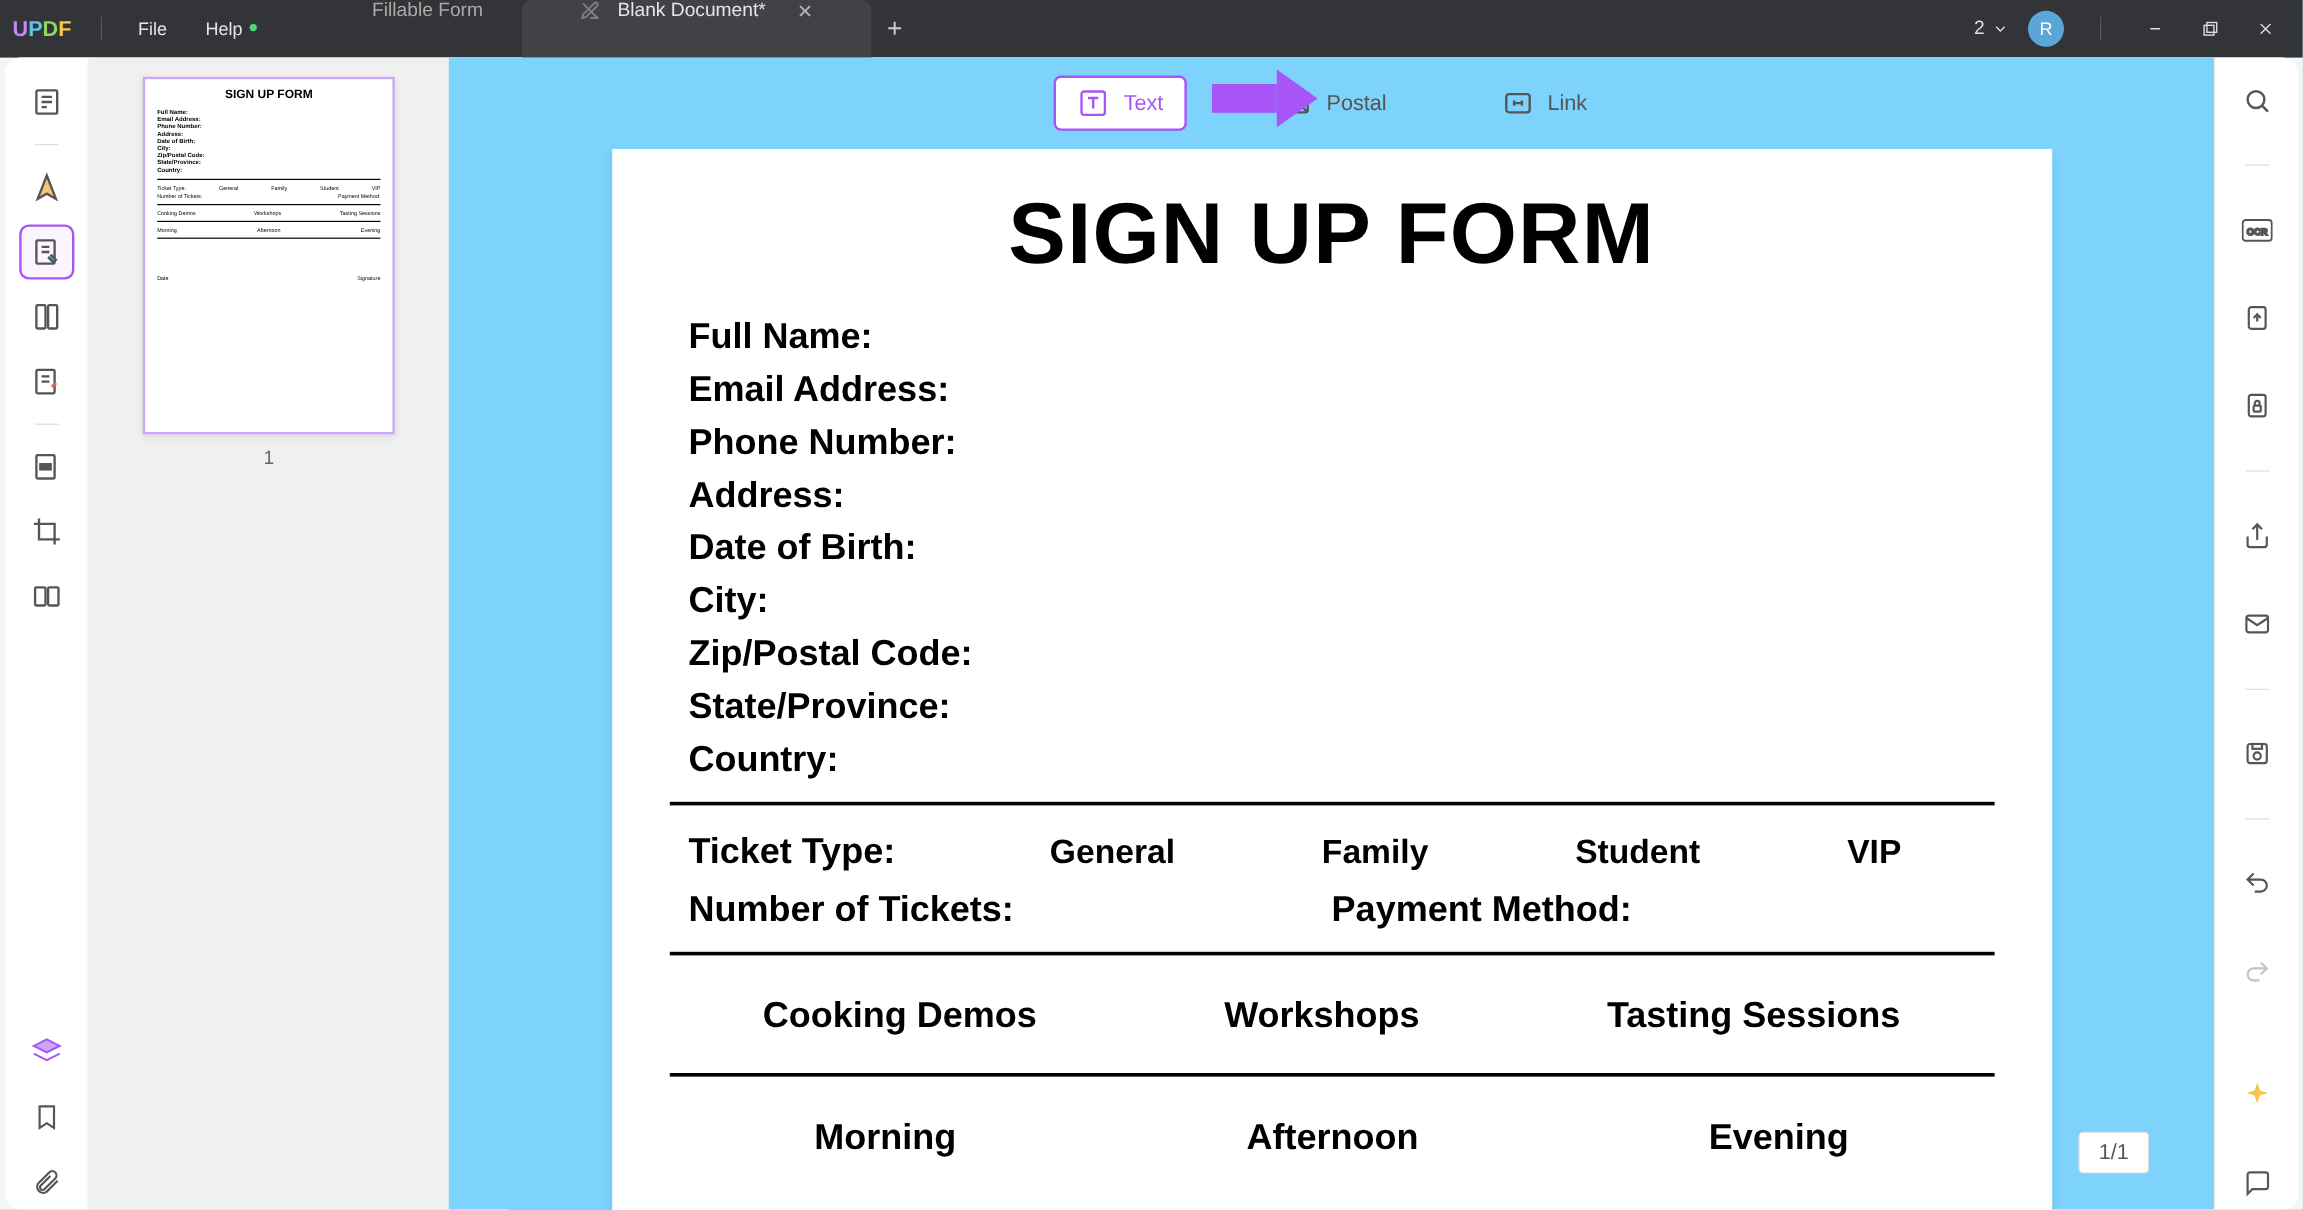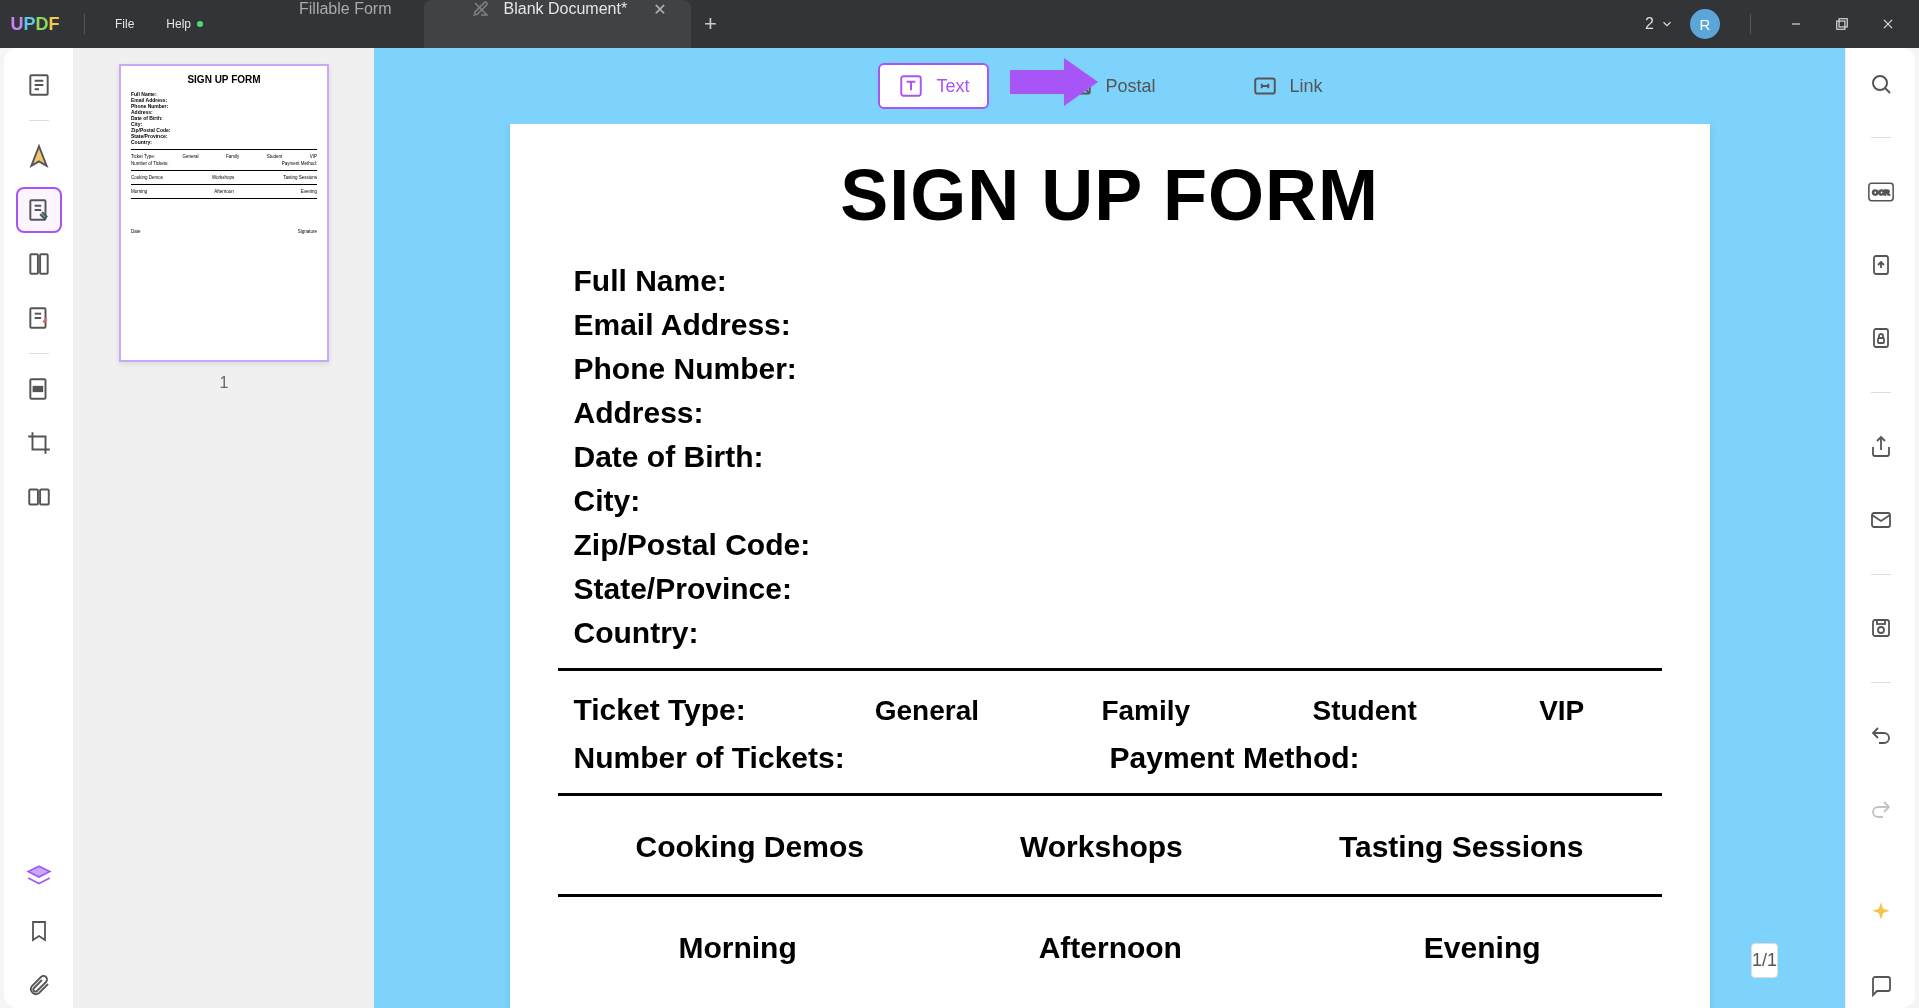--- a/index.html
+++ b/index.html
@@ -6,25 +6,25 @@
 body { background: #f5f5f5; width: 1919px; height: 1008px; overflow: hidden; }
 
 
 .titlebar { height: 48px; background: #333438; display: flex; align-items: center; color: #e5e5e5; }
 .logo { width: 70px; display: flex; align-items: center; justify-content: center; font-weight: 700; font-size: 18px; }
 .logo-u { color: #c584f7; }
 .logo-p { color: #5bc8e8; }
 .logo-d { color: #8cd95b; }
 .logo-f { color: #f7c74a; }
 .tb-sep { width: 1px; height: 20px; background: #555; margin: 0 14px; }
-.menu-item { padding: 0 16px; font-size: 12px; cursor: pointer; position: relative; }
+.menu-item { padding: 0 16px; font-size: 15px; cursor: pointer; position: relative; }
 .help-dot { position: absolute; top: 4px; right: 4px; width: 6px; height: 6px; border-radius: 50%; background: #4ada7a; }
 .tabs { display: flex; align-items: stretch; height: 48px; margin-left: 60px; flex: 1; }
 .tab { display: flex; align-items: flex-start; padding: 0 32px; color: #aaa; font-size: 16px; position: relative; }
-.tab.active { background: #414246; color: #e5e5e5; border-top-left-radius: 8px; border-top-right-radius: 8px; padding-left: 48px; padding-right: 24px; }
+.tab.active { background: #414246; color: #e5e5e5; border-top-left-radius: 8px; border-top-right-radius: 8px; padding-left: 48px; padding-right: 48px; }
 .tab-icon { margin-right: 14px; opacity: 0.6; }
 .tab-close { margin-left: 26px; opacity: 0.7; cursor: pointer; font-size: 16px; }
 .add-tab { width: 40px; display: flex; align-items: center; justify-content: center; font-size: 22px; color: #ccc; cursor: pointer; }
 .tb-right { display: flex; align-items: center; gap: 16px; padding-right: 16px; }
 .notif { display: flex; align-items: center; gap: 6px; color: #ddd; font-size: 16px; }
 .avatar { width: 30px; height: 30px; border-radius: 50%; background: #5aa6d8; color: #fff; display: flex; align-items: center; justify-content: center; font-size: 15px; }
 .win-btn { width: 30px; height: 30px; display: flex; align-items: center; justify-content: center; color: #ddd; cursor: pointer; border-radius: 4px; }
 
 
 .main { display: flex; height: calc(1008px - 48px); background: #fff; border-radius: 14px; margin: 0 4px; overflow: hidden; }
@@ -60,21 +60,21 @@
 .page { width: 1200px; background: #fff; box-shadow: 0 2px 8px rgba(0,0,0,0.1); padding: 30px 48px; min-height: 1200px; }
 .doc-title { text-align: center; font-size: 72px; font-weight: 900; letter-spacing: 1px; margin-bottom: 28px; font-family: Arial, sans-serif; }
 .fields { padding-left: 16px; }
 .field { font-size: 30px; font-weight: 700; margin-bottom: 10px; font-family: Arial, sans-serif; }
 .hr { border: none; border-top: 3px solid #000; margin: 18px 0 22px; }
 .row { display: flex; align-items: baseline; padding: 0 16px; margin-bottom: 14px; }
 .row-label { font-size: 30px; font-weight: 700; font-family: Arial, sans-serif; }
 .row-opts { flex: 1; display: flex; justify-content: space-around; font-size: 28px; font-weight: 700; font-family: Arial, sans-serif; }
 .row-half { flex: 1; font-size: 30px; font-weight: 700; font-family: Arial, sans-serif; }
 .sessions { display: flex; justify-content: space-around; font-size: 30px; font-weight: 700; font-family: Arial, sans-serif; padding: 12px 0; }
-.page-indicator { position: absolute; right: 67px; bottom: 30px; background: #fff; border: 1px solid #ddd; border-radius: 4px; padding: 6px 0; font-size: 18px; color: #555; }
+.page-indicator { position: absolute; right: 54px; bottom: 30px; background: #fff; border: 1px solid #ddd; border-radius: 4px; padding: 6px 16px; font-size: 18px; color: #555; }
 
 
 .rtoolbar { width: 70px; background: #fff; display: flex; flex-direction: column; align-items: center; padding-top: 14px; gap: 30px; border-left: 1px solid #eee; }
 .rtool-sep { width: 20px; height: 1px; background: #ddd; margin: 2px 0; }
 .rtool-spacer { flex: 1; }
 
 svg { display: block; }
 </style>
 </head>
 <body>

